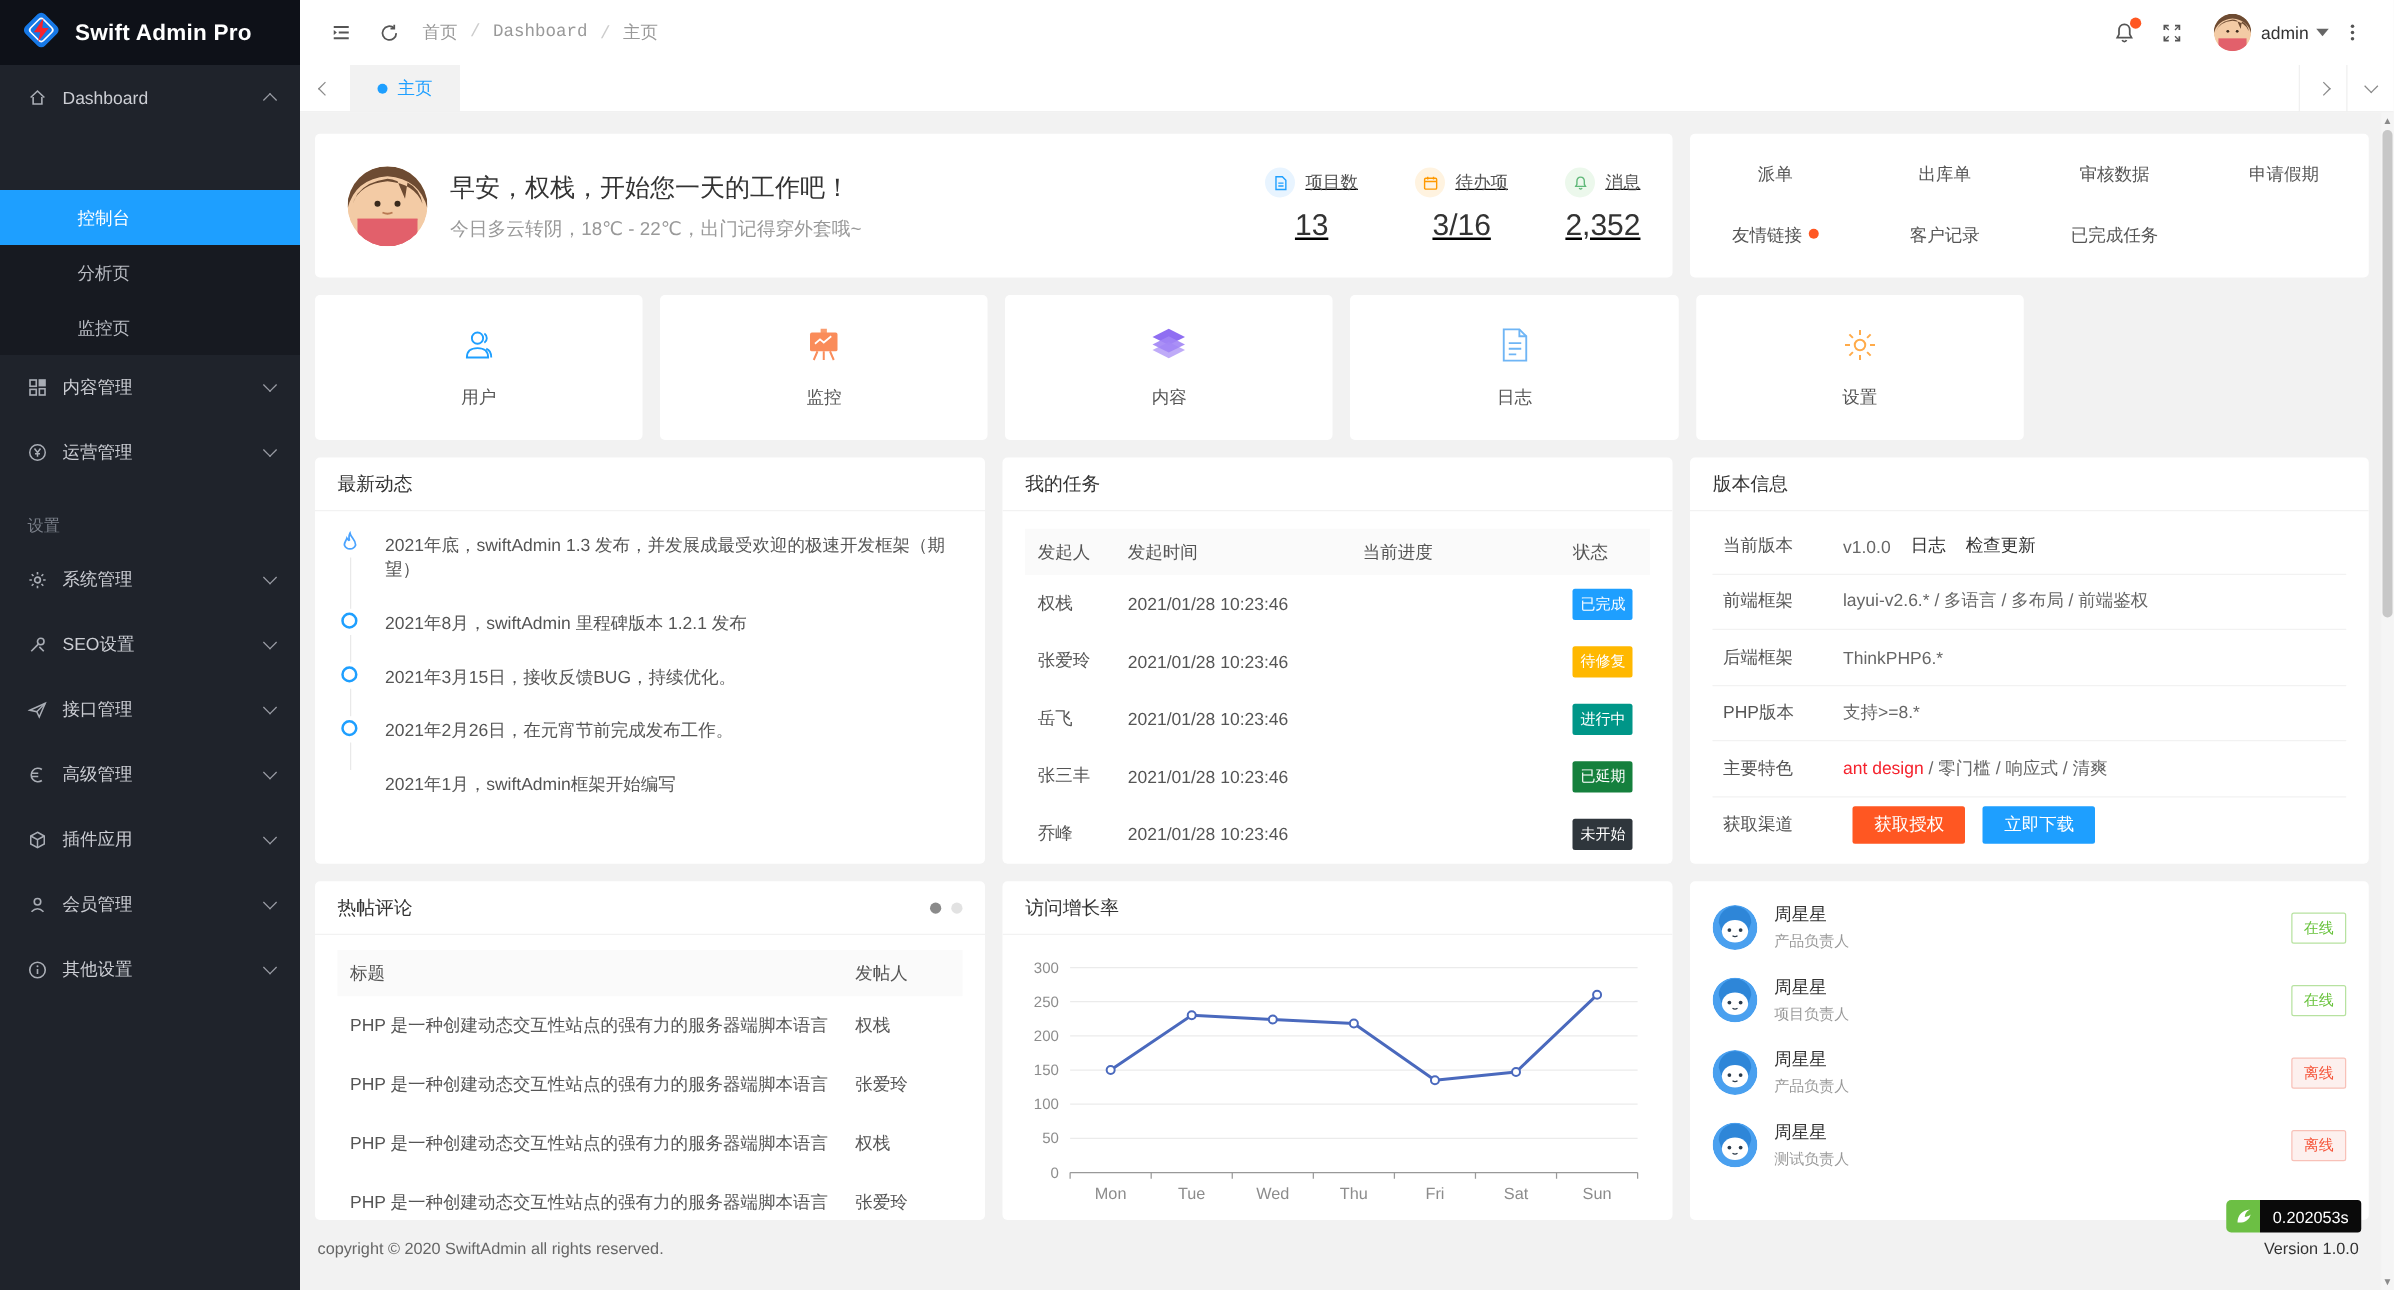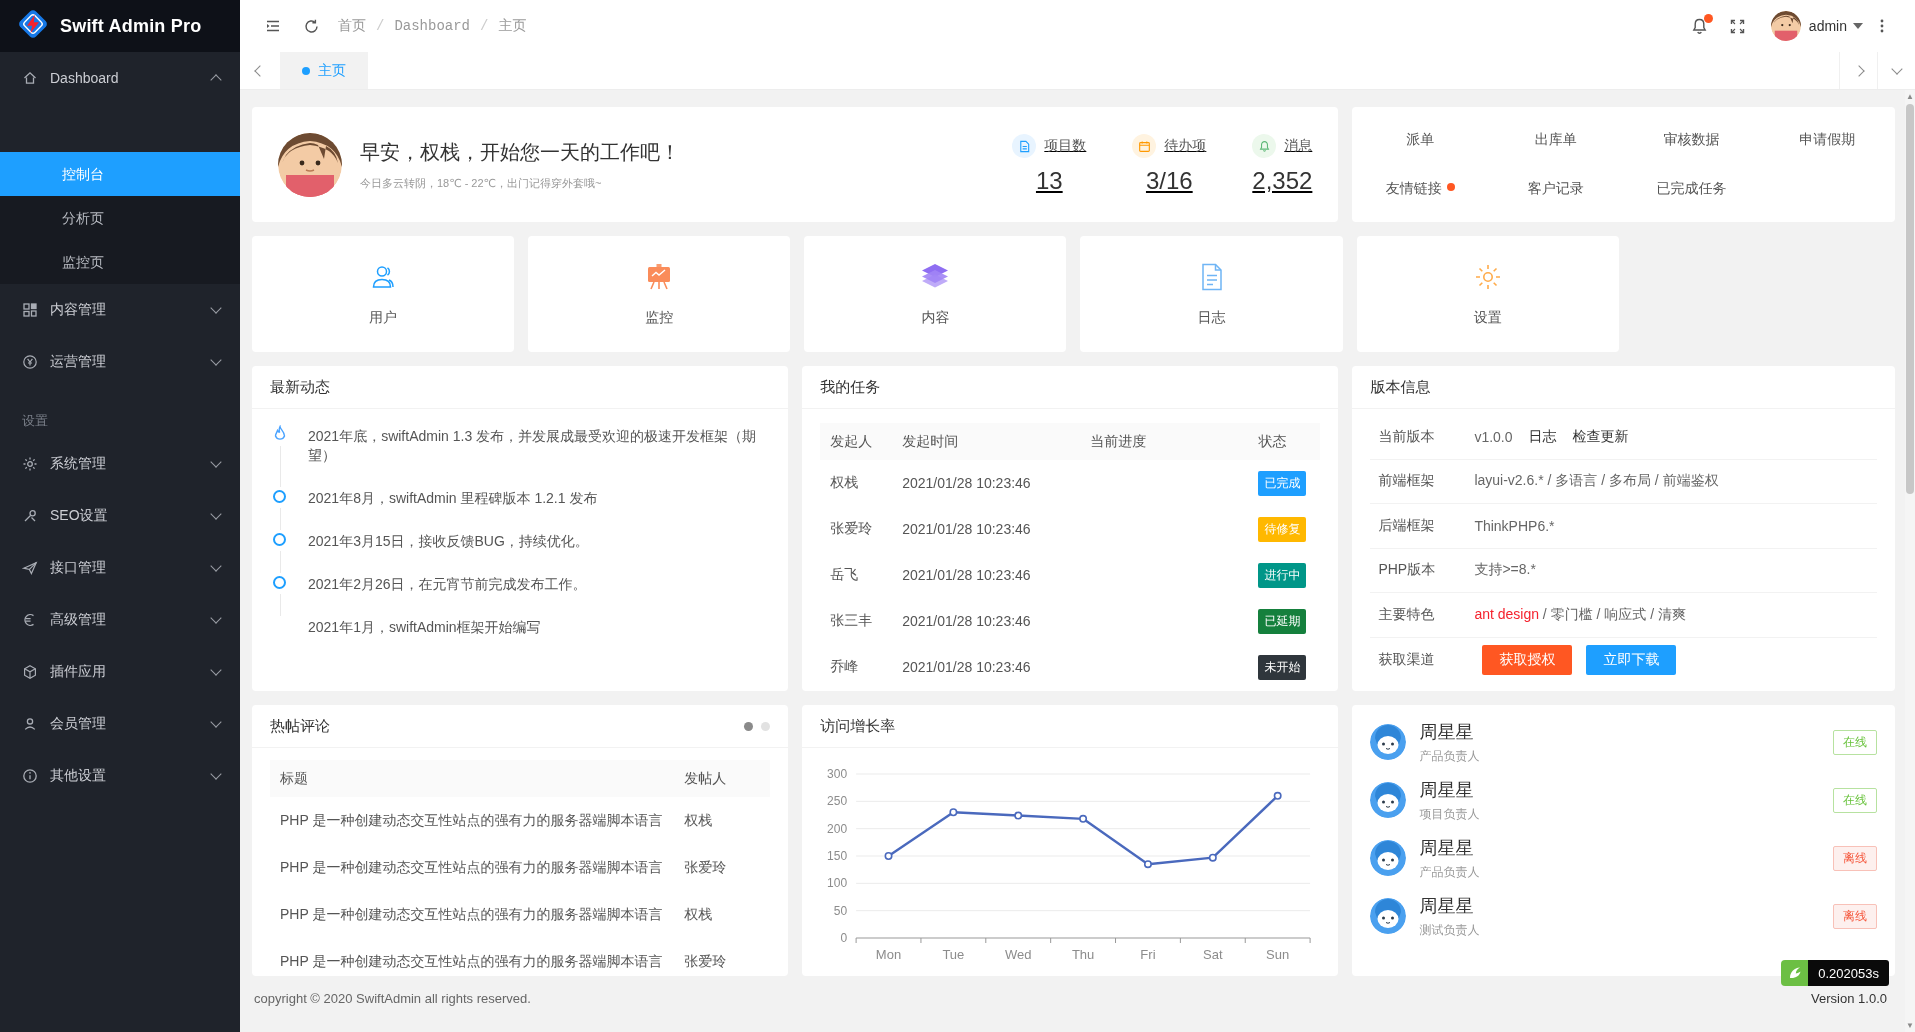--- a/index.html
+++ b/index.html
@@ -49,21 +49,21 @@
   .content { position:absolute; left:240px; top:90px; right:10px; bottom:0; padding:17px 10px 0 12px; overflow:hidden; }
   .grid3 { display:grid; grid-template-columns:1fr 1fr 1.012fr; gap:14px; }
   .card { background:#fff; border-radius:4px; overflow:hidden; }
   .card-header { height:43px; display:flex; align-items:center; padding:0 18px; border-bottom:1px solid #f2f2f2; font-size:15px; color:#333; }
 
   
   .welcome { grid-column:1 / span 2; height:115px; display:flex; align-items:center; padding:0 26px; }
   .avatar-big { width:64px; height:64px; border-radius:50%; overflow:hidden; flex:0 0 64px; }
   .welcome-texts { margin-left:18px; }
   .welcome-title { font-size:20px; color:#333; }
-  .welcome-sub { font-size:11px; color:#999; margin-top:10px; }
+  .welcome-sub { font-size:15px; color:#999; margin-top:10px; }
   .stats { margin-left:auto; display:flex; gap:46px; }
   .stat { text-align:center;text-decoration:underline; }
   .stat-top { display:flex; align-items:center; gap:8px; font-size:14px; color:#555; }
   .stat-ico { width:24px; height:24px; border-radius:50%; display:flex; align-items:center; justify-content:center; }
   .stat-ico.blue { background:#e8f4ff; }
   .stat-ico.orange { background:#fff3e0; }
   .stat-ico.green { background:#ecf8ec; }
   .stat-val { font-size:24px; color:#333; margin-top:9px; }
   .links-card { height:115px; display:grid; grid-template-columns:repeat(4,1fr); grid-template-rows:1fr 1fr; align-items:center; padding:8px 0; }
   .link-cell { text-align:center; font-size:14px; color:#555; cursor:pointer; position:relative; }
@@ -114,21 +114,21 @@
   .cm-head { background:#fafafa; height:37px; }
   .cm-title { flex:1; padding-left:10px; }
   .cm-author { width:86px; }
 
   .chart-wrap { padding:10px 8px 0; }
 
   .member-list { padding:8px 18px 0; }
   .member { display:flex; align-items:center; height:58px; }
   .m-avatar { width:36px; height:36px; flex:0 0 36px; border-radius:50%; overflow:hidden; }
   .m-info { margin-left:13px; }
-  .m-name { font-size:18px; color:#333; }
+  .m-name { font-size:14px; color:#333; }
   .m-role { font-size:12px; color:#999; margin-top:4px; }
   .m-badge { margin-left:auto; font-size:12px; padding:3px 9px; border-radius:2px; border:1px solid transparent; }
   .m-badge.online { color:#67c23a; border-color:#b7e2a0; background:#fff; }
   .m-badge.offline { color:#f5563b; border-color:#f8c1b8; background:#fdf0ee; }
 
   
   .footer { display:flex; align-items:center; justify-content:space-between; height:44px; font-size:13px; color:#666; padding:0 8px 0 2px; }
   .footer-version { color:#333; }
 
   

